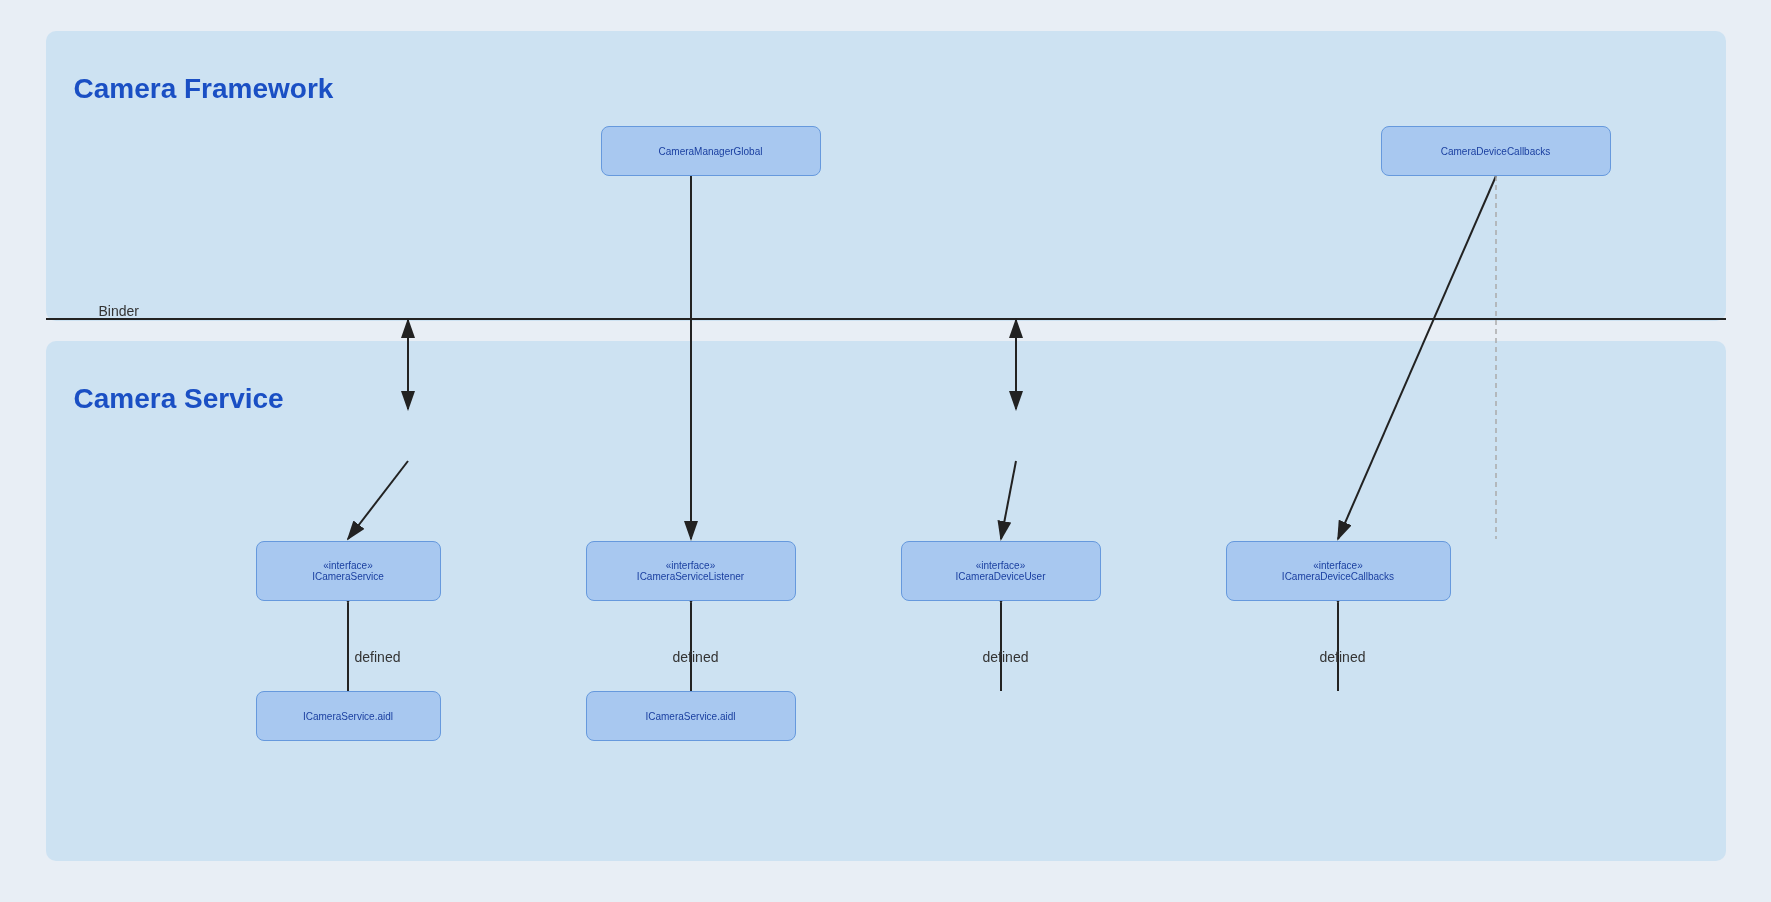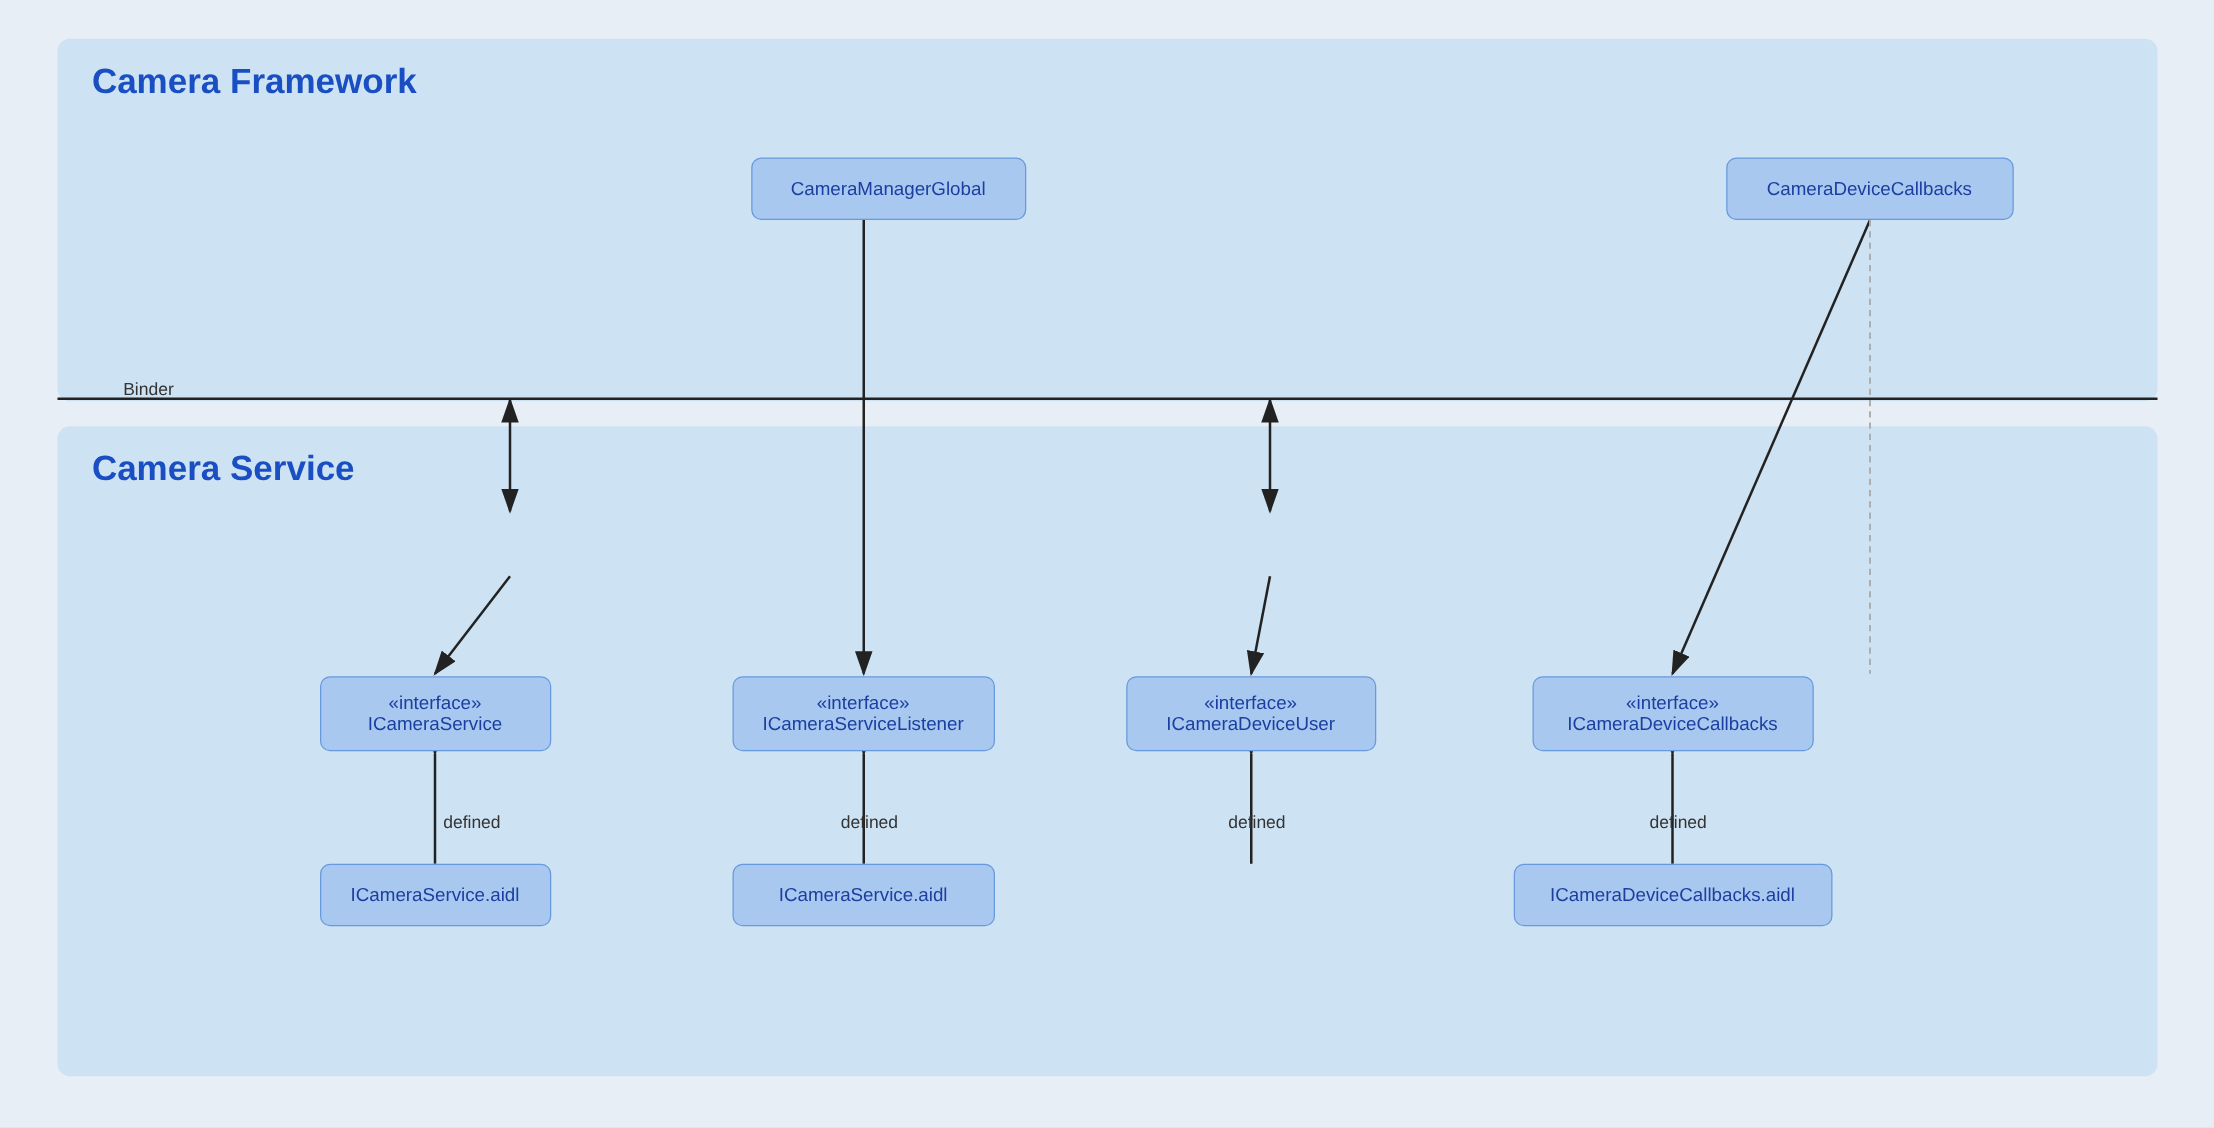--- a/index.html
+++ b/index.html
@@ -34,20 +34,21 @@
       right: 0;
       height: 520px;
       background: rgba(173, 210, 240, 0.45);
       border-radius: 10px;
     }
     .section-title {
       font-size: 28px;
       font-weight: bold;
       color: #1a4fc4;
       padding: 18px 28px;
+      margin-top: 24px;
     }
     .binder-label {
       position: absolute;
       top: 272px;
       left: 20px;
       font-size: 14px;
       color: #333;
       z-index: 10;
       padding-left: 33px;
     }
@@ -62,21 +63,21 @@
     }
     .node {
       position: absolute;
       background: #a8c8f0;
       border: 1.5px solid #6699dd;
       border-radius: 8px;
       display: flex;
       align-items: center;
       justify-content: center;
       text-align: center;
-      font-size: 15px;
+      font-size: 10px;
       color: #1a3fa0;
       font-weight: 500;
       padding: 8px 12px;
       z-index: 10;
     }
     svg.arrows {
       position: absolute;
       top: 0;
       left: 0;
       width: 100%;
@@ -166,23 +167,20 @@
     <span style="white-space:pre-line;">«interface»
 ICameraDeviceCallbacks</span>
   </div>
 
   <div class="node" style="left:210px; top:660px; width:185px; height:50px;">
     <span>ICameraService.aidl</span>
   </div>
   <div class="node" style="left:540px; top:660px; width:210px; height:50px;">
     <span>ICameraService.aidl</span>
   </div>
-  <div class="node" style="left:1165px; top:660px; width:255px; height:50px;">
-    <span>ICameraDeviceCallbacks.aidl</span>
-  </div>
 
   <div class="defined-label" style="left:302px; top:618px; width:60px;">
     <span>defined</span>
   </div>
   <div class="defined-label" style="left:620px; top:618px; width:60px;">
     <span>defined</span>
   </div>
   <div class="defined-label" style="left:930px; top:618px; width:60px;">
     <span>defined</span>
   </div>

